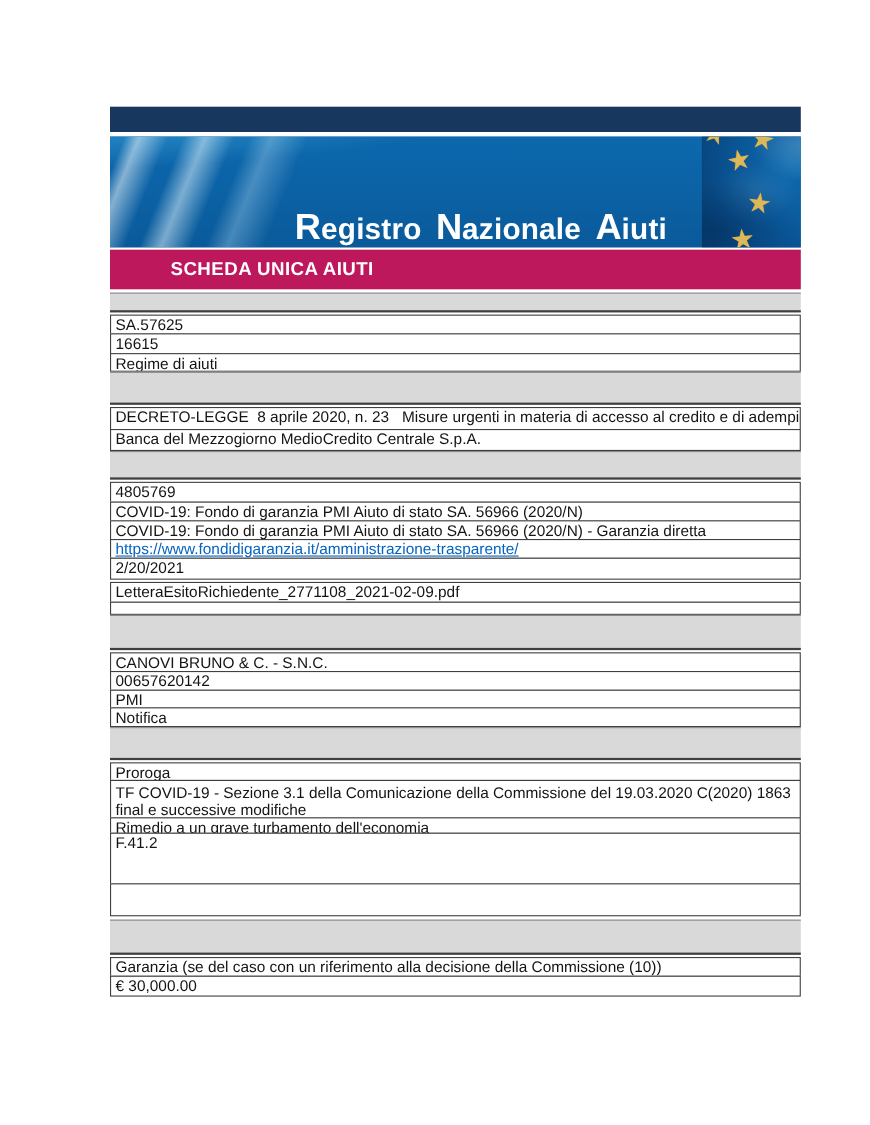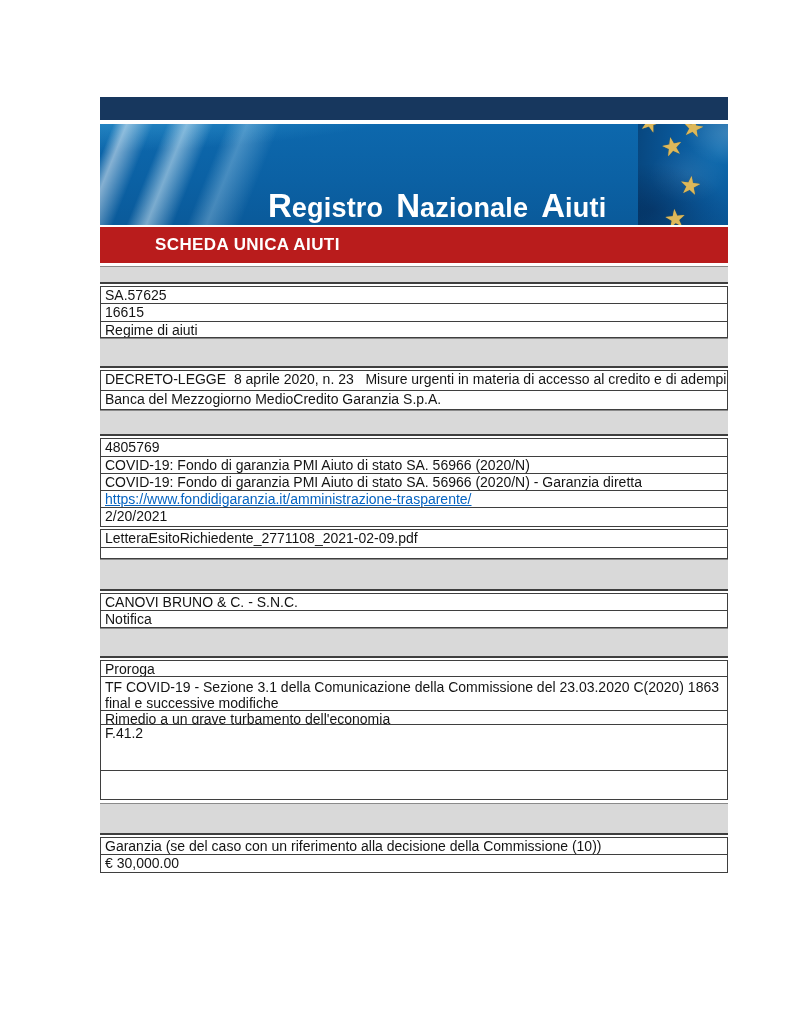--- a/index.html
+++ b/index.html
@@ -43,21 +43,21 @@
 
   .brand {
     position:absolute; left:168px; top:0; height:100%; z-index:2;
     display:flex; align-items:flex-end; color:#ffffff; font-weight:700;
   }
   .brand .word { margin-right:13px; white-space:nowrap; }
   .brand .initial { font-size:33px; }
   .brand .rest { font-size:27px; letter-spacing:0.2px; }
 
   .section-bar {
-    margin-top:2px; height:36px; background:#b91c1c; box-sizing:border-box;
+    margin-top:2px; height:36px; background:#be185d; box-sizing:border-box;
     color:#ffffff; font-weight:700; font-size:17px; line-height:36px;
     padding-left:55px; letter-spacing:0.4px;
   }
 
   
   .sheet { margin-top:3px; }
   .band {
     background:#D9D9D9; box-sizing:border-box;
     border-top:1px solid #8a8a8a; border-bottom:2px solid #3f3f3f;
     margin-bottom:2px;
@@ -109,39 +109,41 @@
 
   <div class="sheet">
 
     <div class="band h-a"></div>
     <div class="row first r18">SA.57625</div>
     <div class="row r19">16615</div>
     <div class="row r17">Regime di aiuti</div>
 
     <div class="band h-b"></div>
     <div class="row first r21">DECRETO-LEGGE  8 aprile 2020, n. 23   Misure urgenti in materia di accesso al credito e di adempimenti fiscali per le</div>
-    <div class="row r20">Banca del Mezzogiorno MedioCredito Garanzia S.p.A.</div>
+    <div class="row r20">Banca del Mezzogiorno MedioCredito Centrale S.p.A.</div>
 
     <div class="band h-c"></div>
     <div class="row first r19">4805769</div>
     <div class="row r18">COVID-19: Fondo di garanzia PMI Aiuto di stato SA. 56966 (2020/N)</div>
     <div class="row r18">COVID-19: Fondo di garanzia PMI Aiuto di stato SA. 56966 (2020/N) - Garanzia diretta</div>
     <div class="row r18"><a class="link-cell">https://www.fondidigaranzia.it/amministrazione-trasparente/</a></div>
     <div class="row r20">2/20/2021</div>
     <div class="gap2"></div>
     <div class="row first r19">LetteraEsitoRichiedente_2771108_2021-02-09.pdf</div>
     <div class="row r12"></div>
 
     <div class="band h-d"></div>
     <div class="row first r18">CANOVI BRUNO &amp; C. - S.N.C.</div>
+    <div class="row r18">00657620142</div>
+    <div class="row r17">PMI</div>
     <div class="row r18">Notifica</div>
 
     <div class="band h-e"></div>
     <div class="row first r17">Proroga</div>
-    <div class="row wrap r35">TF COVID-19 - Sezione 3.1 della Comunicazione della Commissione del 23.03.2020 C(2020) 1863 final e successive modifiche</div>
+    <div class="row wrap r35">TF COVID-19 - Sezione 3.1 della Comunicazione della Commissione del 19.03.2020 C(2020) 1863 final e successive modifiche</div>
     <div class="row r15">Rimedio a un grave turbamento dell'economia</div>
     <div class="row r47">F.41.2</div>
     <div class="row r30"></div>
 
     <div class="band h-f" style="margin-top:3px"></div>
     <div class="row first r18">Garanzia (se del caso con un riferimento alla decisione della Commissione (10))</div>
     <div class="row r19">€ 30,000.00</div>
 
   </div>
 </div>

